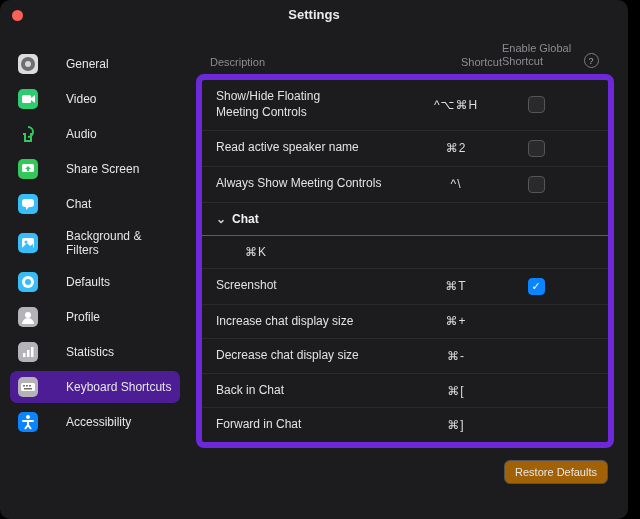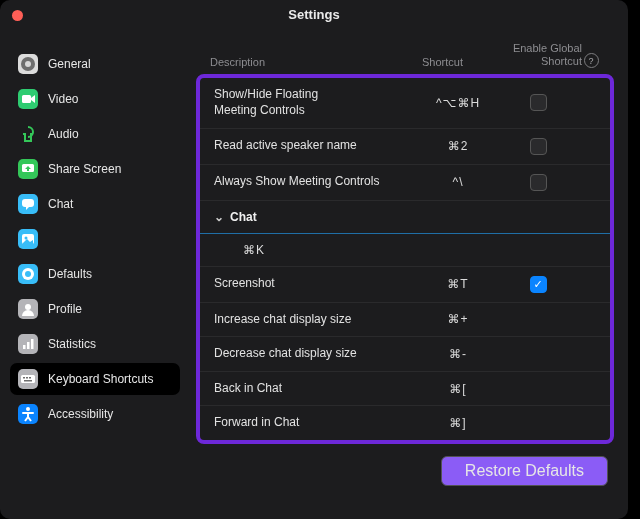--- a/index.html
+++ b/index.html
@@ -1,44 +1,44 @@
 <!DOCTYPE html>
 <html><head>
 <meta charset="utf-8">
 <style>
 html,body{margin:0;padding:0;width:640px;height:519px;background:#000;font-family:-apple-system,"Helvetica Neue",Arial,sans-serif;color:#d6d6d6;overflow:hidden}
 .window{position:relative;width:628px;height:519px;background:#1c1c1e;border-radius:10px;overflow:hidden}
 .win-btn{position:absolute;top:10px;left:12px;width:11px;height:11px;border-radius:50%;background:#fe5f57}
 .title{position:absolute;top:7px;left:0;right:0;text-align:center;font-size:13px;font-weight:600;color:#eaeaea}
 .body{position:absolute;top:32px;left:0;right:0;bottom:0;display:flex}
 .sidebar{width:190px;padding:16px 10px 0 10px;box-sizing:border-box}
-.sb-item{display:flex;align-items:center;gap:10px;padding:6px 8px;border-radius:7px;font-size:12px;color:#e6e6e6;margin-bottom:3px;cursor:default}
-.sb-item.active{background:#000000}
+.sb-item{display:flex;align-items:center;gap:28px;padding:6px 8px;border-radius:7px;font-size:12px;color:#e6e6e6;margin-bottom:3px;cursor:default}
+.sb-item.active{background:#4c1d95}
 .sb-ico{width:20px;height:20px;border-radius:5px;display:flex;align-items:center;justify-content:center;flex-shrink:0}
 .sb-ico svg{display:block}
 .content{flex:1;padding:10px 14px 0 6px;box-sizing:border-box;display:flex;flex-direction:column}
 .hdr{display:flex;align-items:flex-end;padding:0 14px 6px 14px;font-size:11px;color:#8d8d91}
 .hdr .c-desc{flex:1}
-.hdr .c-sc{width:80px;text-align:left}
-.hdr .c-gl{width:80px;text-align:right;line-height:1.2}
+.hdr .c-sc{width:80px;text-align:right}
+.hdr .c-gl{width:80px;text-align:left;line-height:1.2}
 .hdr .c-help{width:18px;text-align:center}
-.panel{border:4px solid #6d28d9;border-radius:8px;overflow:hidden}
+.panel{border:6px solid #6d28d9;border-radius:8px;overflow:hidden}
 .row{display:flex;align-items:center;padding:9px 14px;border-bottom:1px solid #2a2a2c;font-size:12px;color:#e2e2e2}
 .row:last-child{border-bottom:none}
 .row.section{font-weight:600;color:#f0f0f0;border-bottom:1px solid #1f6ea6}
 .r-desc{flex:1;line-height:1.3}
 .r-sc{width:80px;text-align:center;color:#dcdcdc;letter-spacing:1px}
 .r-gl{width:80px;display:flex;justify-content:center}
 .r-help{width:18px}
 .chevron{margin-right:6px;display:inline-block;color:#cfcfcf}
 .cb{width:15px;height:15px;border-radius:4px;border:1px solid #555;background:#2a2a2c;display:flex;align-items:center;justify-content:center}
 .cb.checked{background:#0a84ff;border-color:#0a84ff;color:#fff}
 .cb.checked::after{content:"✓";font-size:11px;line-height:1}
 .footer{display:flex;justify-content:flex-end;padding:12px 6px 12px 0}
-.btn{background:#8b5cf6;border:1px solid #525254;color:#e6e6e6;font-size:16px;padding:5px 23px;border-radius:6px}
+.btn{background:#a16207;border:1px solid #525254;color:#e6e6e6;font-size:11px;padding:5px 10px;border-radius:6px}
 .help-ico{display:inline-flex;width:13px;height:13px;border:1px solid #7d7d80;border-radius:50%;align-items:center;justify-content:center;font-size:9px;color:#a8a8ab}
 </style>
 </head>
 <body>
 
 <div class="window">
   <div class="win-btn"></div>
   <div class="title">Settings</div>
   <div class="body">
     <div class="sidebar" id="sidebar">
@@ -88,20 +88,21 @@
           <span>Chat</span>
         </div>
         <div class="sb-item">
           <span class="sb-ico" style="background: rgb(56, 189, 248);">
             <svg width="20" height="20" viewBox="0 0 20 20">
               <rect x="4" y="5" width="12" height="10" rx="2" fill="#fff"></rect>
               <circle cx="8" cy="9" r="1.5" fill="#38bdf8"></circle>
               <path d="M5 14 L9 10 L12 13 L15 11 V15 H5 Z" fill="#38bdf8"></path>
             </svg>
           </span>
+          <span>Background &amp; Filters</span>
         </div>
         <div class="sb-item">
           <span class="sb-ico" style="background: rgb(56, 189, 248);">
             <svg width="20" height="20" viewBox="0 0 20 20">
               <circle cx="10" cy="10" r="6" fill="#fff"></circle>
               <circle cx="10" cy="10" r="3" fill="#38bdf8"></circle>
             </svg>
           </span>
           <span>Defaults</span>
         </div>

